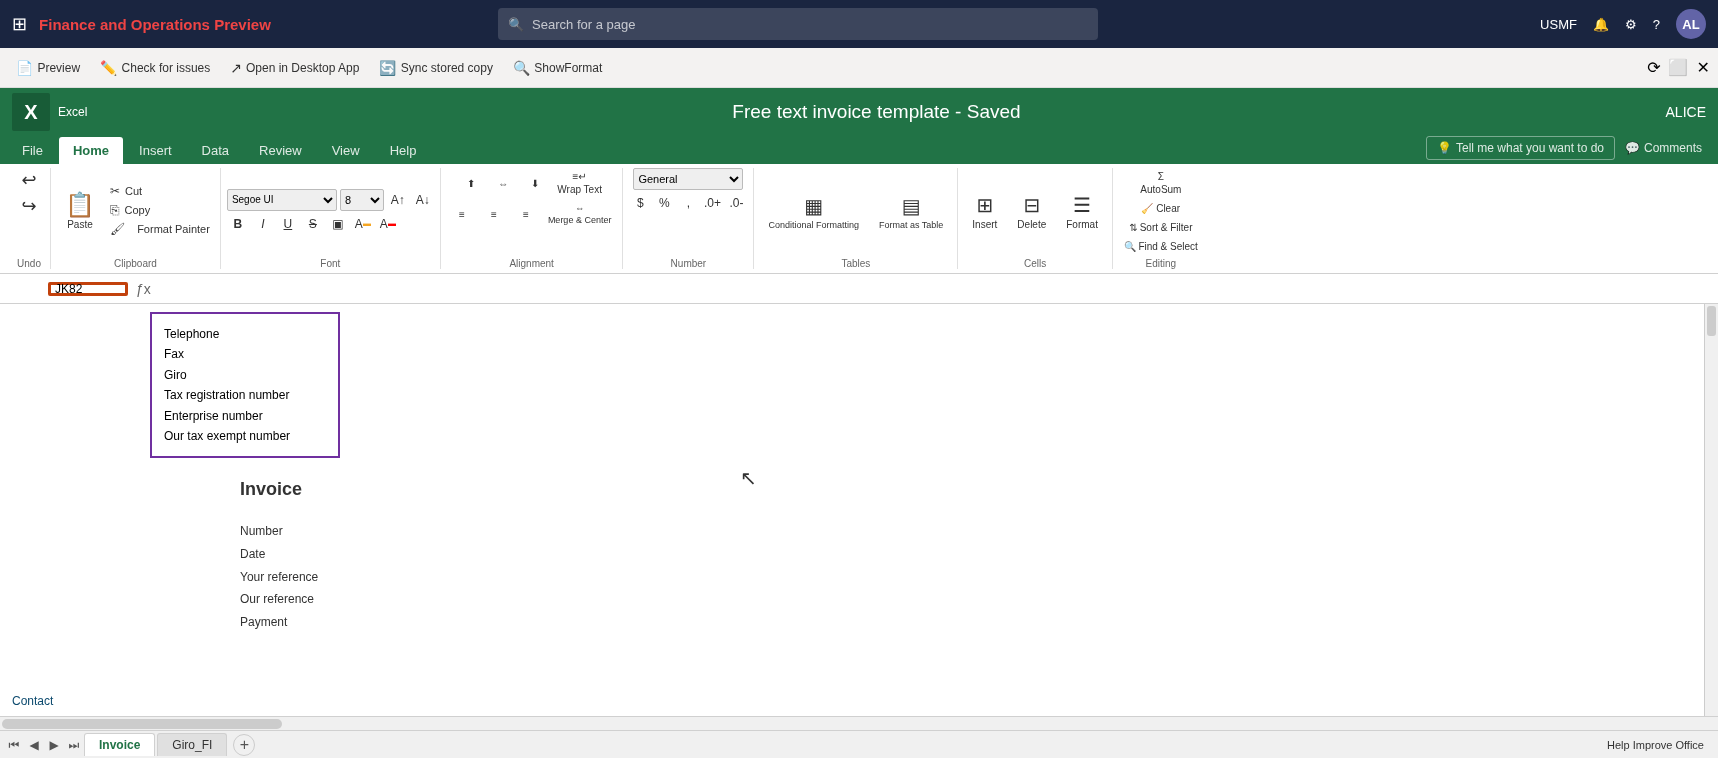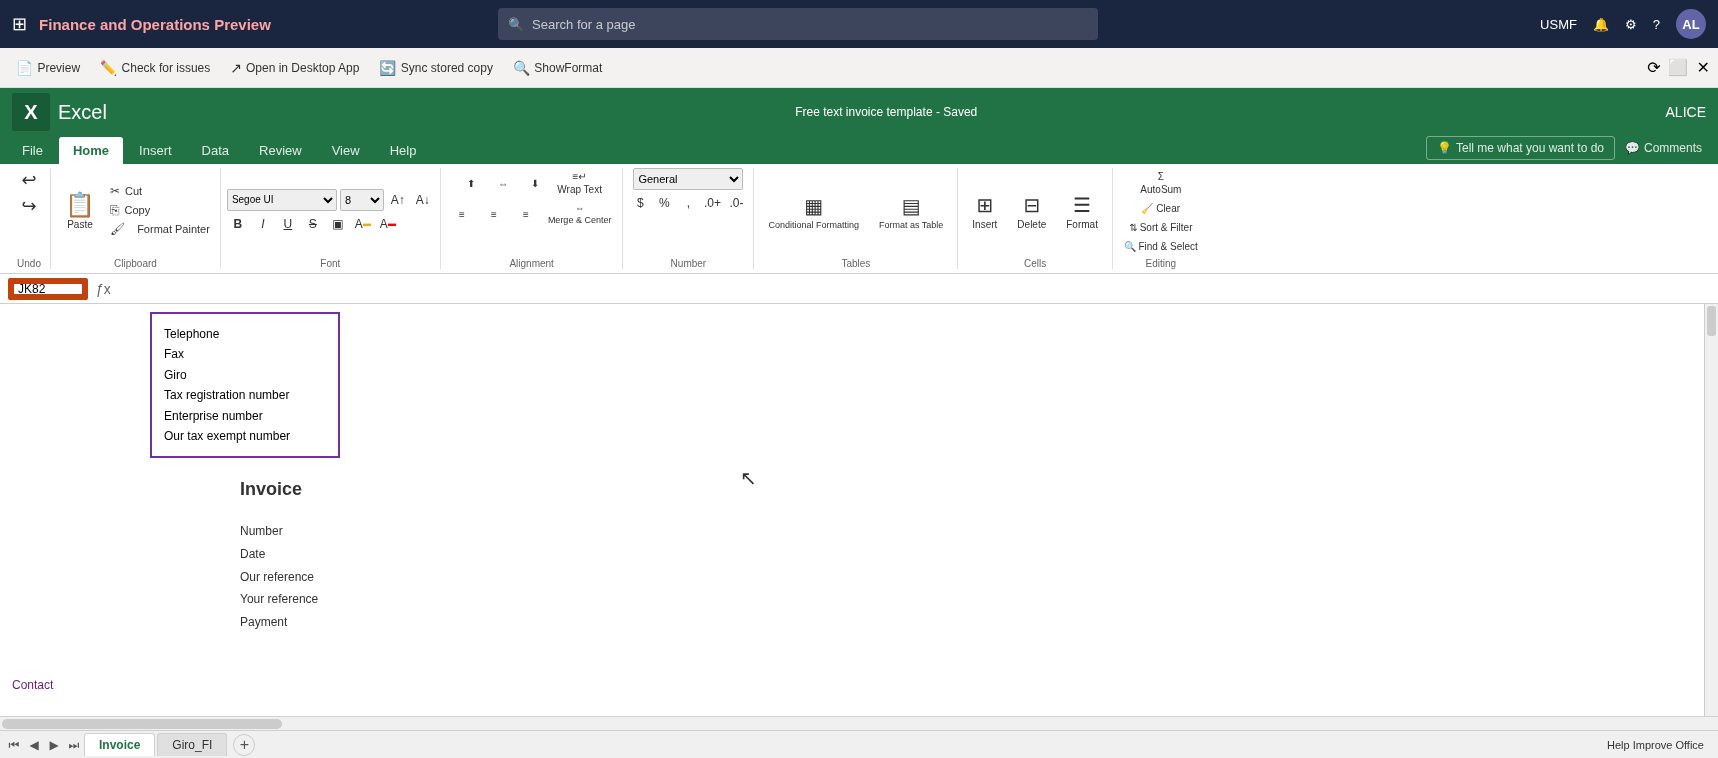--- a/index.html
+++ b/index.html
@@ -8,21 +8,21 @@
     
     .top-nav {
       background: #1a2540;
       height: 48px;
       display: flex;
       align-items: center;
       padding: 0 12px;
       gap: 12px;
     }
     .top-nav-grid { color: white; font-size: 18px; cursor: pointer; }
-    .top-nav-title { color: #fca5a5; font-size: 15px; font-weight: 600; flex: 0 0 auto; }
+    .top-nav-title { color: #ef4444; font-size: 15px; font-weight: 600; flex: 0 0 auto; }
     .top-nav-search {
       flex: 1;
       max-width: 600px;
       margin: 0 auto;
       background: rgba(255,255,255,0.15);
       border-radius: 4px;
       height: 32px;
       display: flex;
       align-items: center;
       padding: 0 10px;
@@ -80,22 +80,22 @@
       align-items: center;
       padding: 0 12px;
     }
     .excel-logo {
       background: #185c37;
       width: 38px; height: 38px;
       display: flex; align-items: center; justify-content: center;
       color: white; font-size: 20px; font-weight: 700;
       margin-right: 8px; border-radius: 2px;
     }
-    .excel-app-name { color: white; font-size: 20px; }
-    .excel-doc-title { flex: 1; text-align: center; color: white; font-size: 12px; }
+    .excel-app-name { color: white; font-size: 12px; }
+    .excel-doc-title { flex: 1; text-align: center; color: white; font-size: 19px; }
     .excel-user { color: white; font-size: 14px; margin-left: auto; }
 
     
     .ribbon-tabs {
       background: #217346;
       display: flex;
       align-items: flex-end;
       padding: 0 8px;
       gap: 2px;
     }
@@ -205,24 +205,24 @@
     .formula-bar {
       background: white;
       border-bottom: 1px solid #d0d0d0;
       height: 30px;
       display: flex;
       align-items: center;
       padding: 0 8px;
       gap: 8px;
     }
     .cell-ref {
-      width: 80px; height: 22px;
-      border: 6px solid #c2410c; border-radius: 2px;
+      width: 80px; height: 14px;
+      border: 3px solid #c2410c; border-radius: 2px;
       font-size: 12px; padding: 0 4px;
-      display: flex; align-items: center;
+      display: flex; align-items: center; margin-left: 40px;
     }
     .formula-icon { color: #666; font-size: 14px; }
     .formula-input {
       flex: 1; height: 22px; font-size: 12px;
     }
 
     
     .spreadsheet-area {
       flex: 1;
       background: #e8e8e8;
@@ -569,27 +569,27 @@
         <p>Tax registration number</p>
         <p>Enterprise number</p>
         <p>Our tax exempt number</p>
       </div>
 
       <div style="position:relative; margin-top:175px; padding-left:240px;">
         <div style="font-size:18px; font-weight:700; color:#333; margin-bottom:20px;">Invoice</div>
         <div style="font-size:12px; color:#333; margin-top:10px;">
           <p style="line-height:1.9;">Number</p>
           <p style="line-height:1.9;">Date</p>
+          <p style="line-height:1.9;">Your reference</p>
           <p style="line-height:1.9;">Our reference</p>
-          <p style="line-height:1.9;">Your reference</p>
           <p style="line-height:1.9;">Payment</p>
         </div>
       </div>
 
-      <div style="position:absolute; bottom:24px; left:12px; font-size:12px; color:#701a75;">Contact</div>
+      <div style="position:absolute; bottom:8px; left:12px; font-size:12px; color:#0c4a6e;">Contact</div>
 
       <div class="cursor-arrow">↖</div>
 
       <div style="position:absolute; right:0; top:0; bottom:0; width:14px; background:#f0f0f0; border-left:1px solid #ccc;">
         <div style="height:30px; background:#ccc; border-radius:3px; margin:2px;"></div>
       </div>
     </div>
 
     <div class="h-scrollbar">
       <div class="h-scrollbar-thumb"></div>

